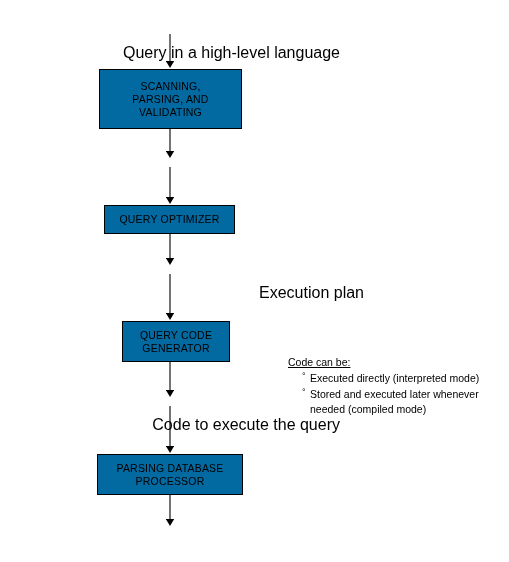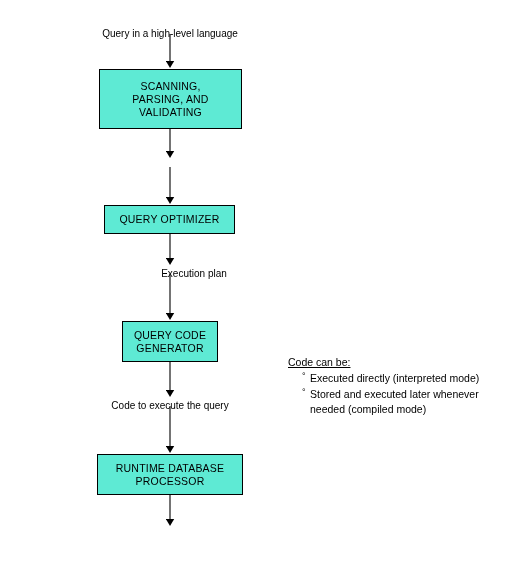--- a/index.html
+++ b/index.html
@@ -21,37 +21,38 @@
     left: 0;
     top: 0;
     width: 509px;
     height: 562px;
   }
 
   .node {
     position: absolute;
     box-sizing: border-box;
     border: 1px solid #000000;
-    background: #5eead4;
+    background: #0369a1;
     display: flex;
     align-items: center;
     justify-content: center;
     text-align: center;
     line-height: 13px;
     font-size: 10.5px;
     letter-spacing: 0.2px;
     white-space: pre-line;
   }
 
   .edge-label {
     position: absolute;
-    text-align: center;
-    font-size: 10px;
+    text-align: right;
+    font-size: 16px;
     line-height: 13px;
     white-space: nowrap;
+    margin-top: 19px;
   }
 
   .note {
     position: absolute;
     font-size: 10.5px;
     line-height: 15px;
   }
   .note-title {
     text-decoration: underline;
     display: inline-block;
@@ -111,27 +112,27 @@
   <div class="node" style="left: 99px; top: 69px; width: 143px; height: 60px;">
     <span>SCANNING,
 PARSING, AND
 VALIDATING</span>
   </div>
 
   <div class="node" style="left: 104px; top: 205px; width: 131px; height: 29px;">
     <span>QUERY OPTIMIZER</span>
   </div>
 
-  <div class="node" style="left: 122px; top: 321px; width: 96px; height: 41px;">
+  <div class="node" style="left: 122px; top: 321px; width: 108px; height: 41px;">
     <span>QUERY CODE
 GENERATOR</span>
   </div>
 
   <div class="node" style="left: 97px; top: 454px; width: 146px; height: 41px;">
-    <span>RUNTIME DATABASE
+    <span>PARSING DATABASE
 PROCESSOR</span>
   </div>
 
   <div class="edge-label" style="left: 0px; top: 27px; width: 340px;">
     <span>Query in a high-level language</span>
   </div>
 
 
   <div class="edge-label" style="left: 0px; top: 267px; width: 340px; padding-left: 24px;">
     <span>Execution plan</span>

